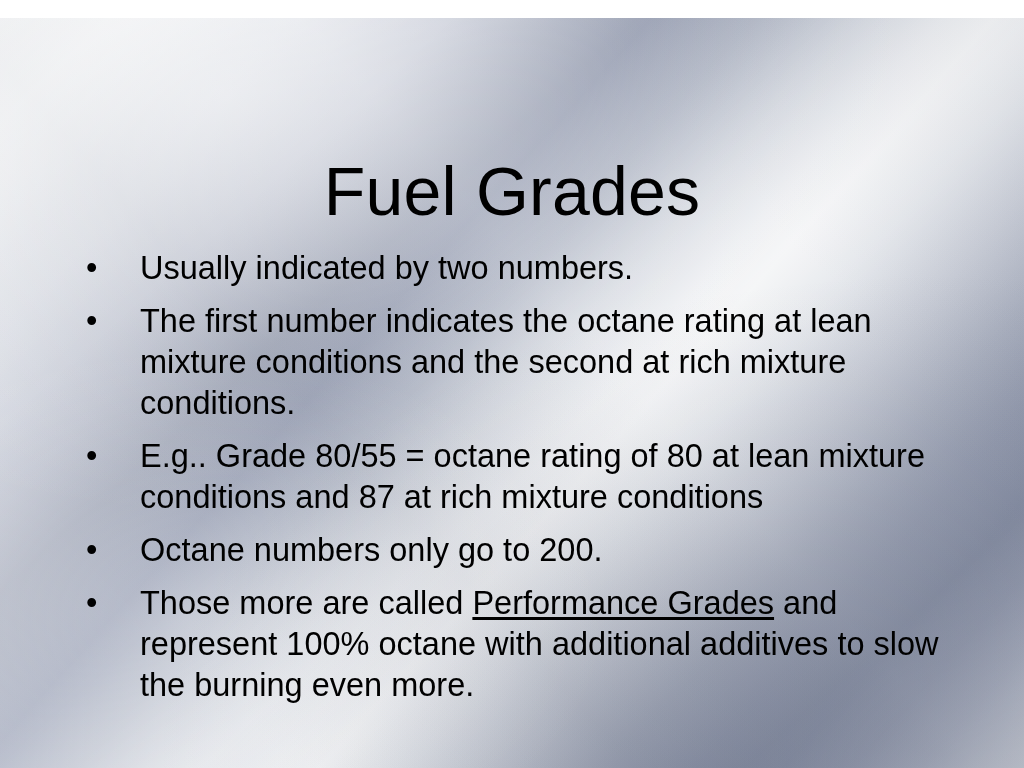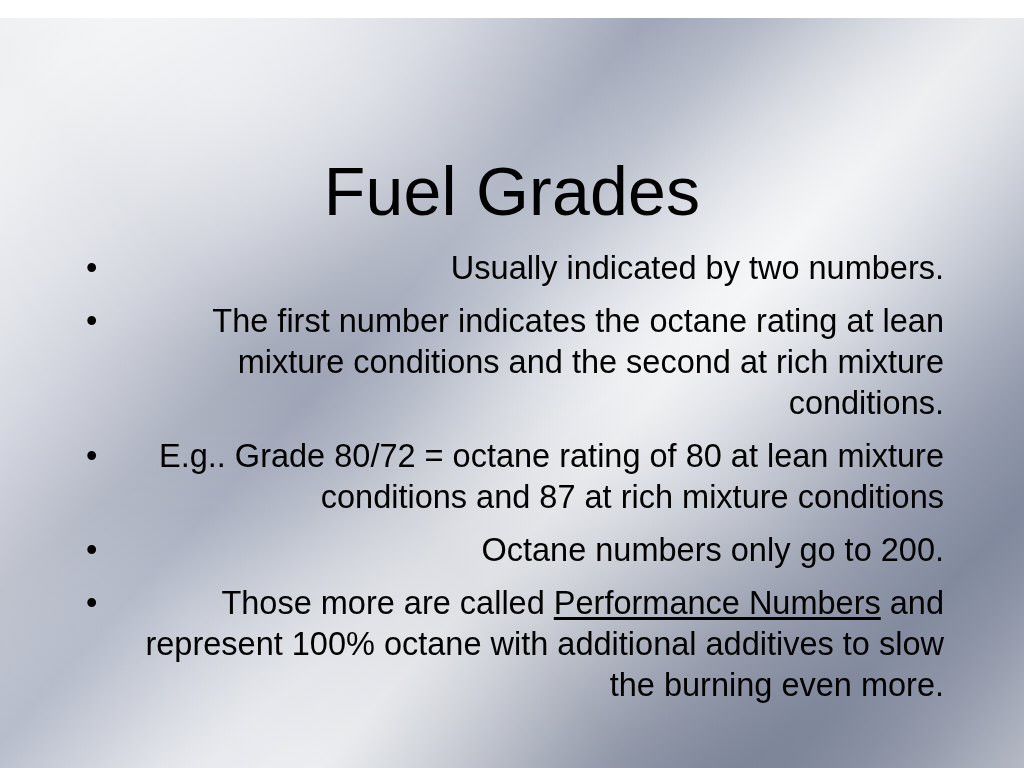--- a/index.html
+++ b/index.html
@@ -138,21 +138,20 @@
     top: 0;
     width: 20px;
     font-size: 32.5px;
     line-height: 41px;
     color: #000000;
     text-align: left;
   }
 
   .bullet-text {
     display: block;
-    text-align: right;
   }
 
   .underlined {
     text-decoration: underline;
     text-underline-offset: 3px;
   }
 </style>
 </head>
 <body>
 
@@ -174,28 +173,28 @@
         <span class="bullet-text">Usually indicated by two numbers.</span>
       </div>
 
       <div class="bullet-item">
         <span class="bullet-marker">•</span>
         <span class="bullet-text">The first number indicates the octane rating at lean mixture conditions and the second at rich mixture conditions.</span>
       </div>
 
       <div class="bullet-item">
         <span class="bullet-marker">•</span>
-        <span class="bullet-text">E.g.. Grade 80/72 = octane rating of 80 at lean mixture conditions and 87 at rich mixture conditions</span>
+        <span class="bullet-text">E.g.. Grade 80/55 = octane rating of 80 at lean mixture conditions and 87 at rich mixture conditions</span>
       </div>
 
       <div class="bullet-item">
         <span class="bullet-marker">•</span>
         <span class="bullet-text">Octane numbers only go to 200.</span>
       </div>
 
       <div class="bullet-item">
         <span class="bullet-marker">•</span>
-        <span class="bullet-text"><span>Those more are called </span><span class="underlined">Performance Numbers</span><span> and represent 100% octane with additional additives to slow the burning even more.</span></span>
+        <span class="bullet-text"><span>Those more are called </span><span class="underlined">Performance Grades</span><span> and represent 100% octane with additional additives to slow the burning even more.</span></span>
       </div>
 
     </div>
   </div>
 </div>
 
 </body></html>

